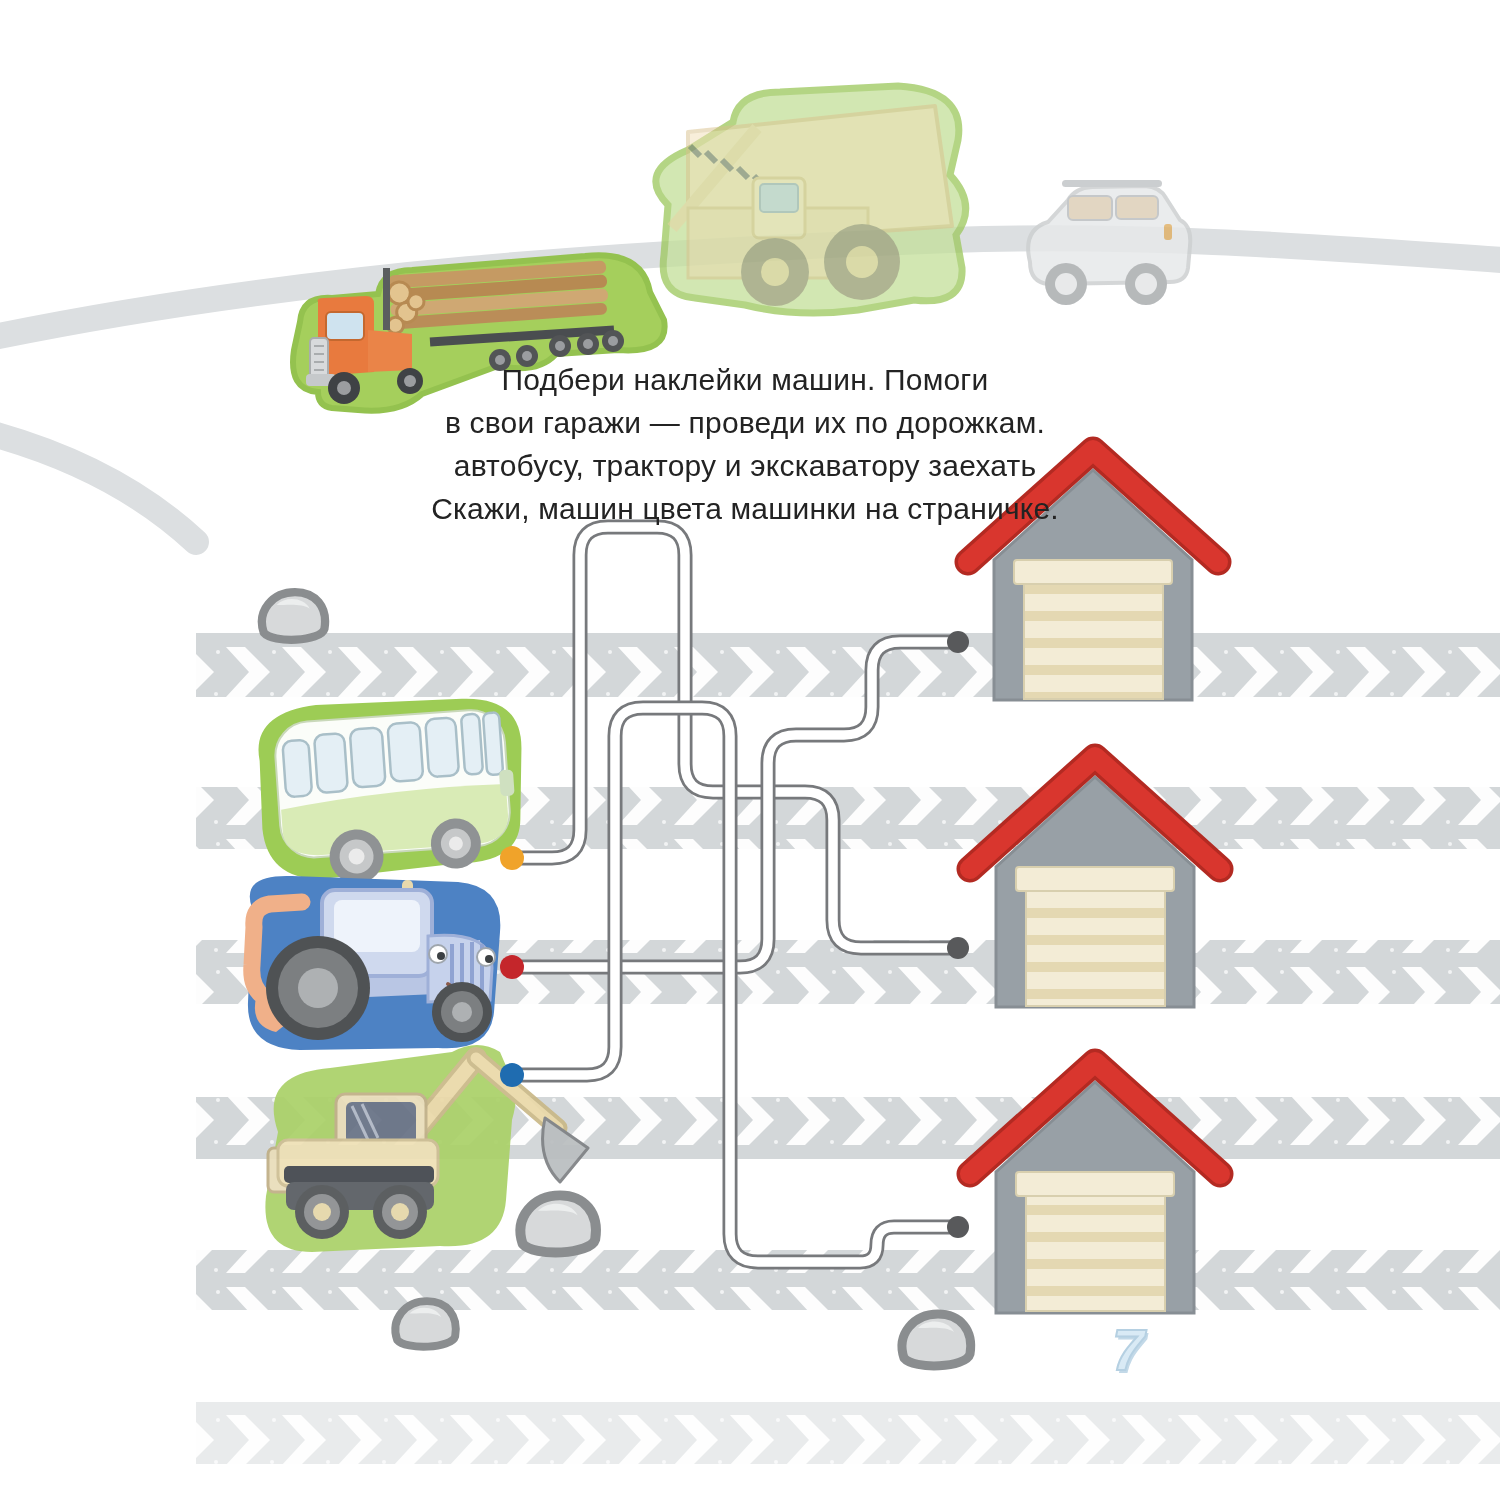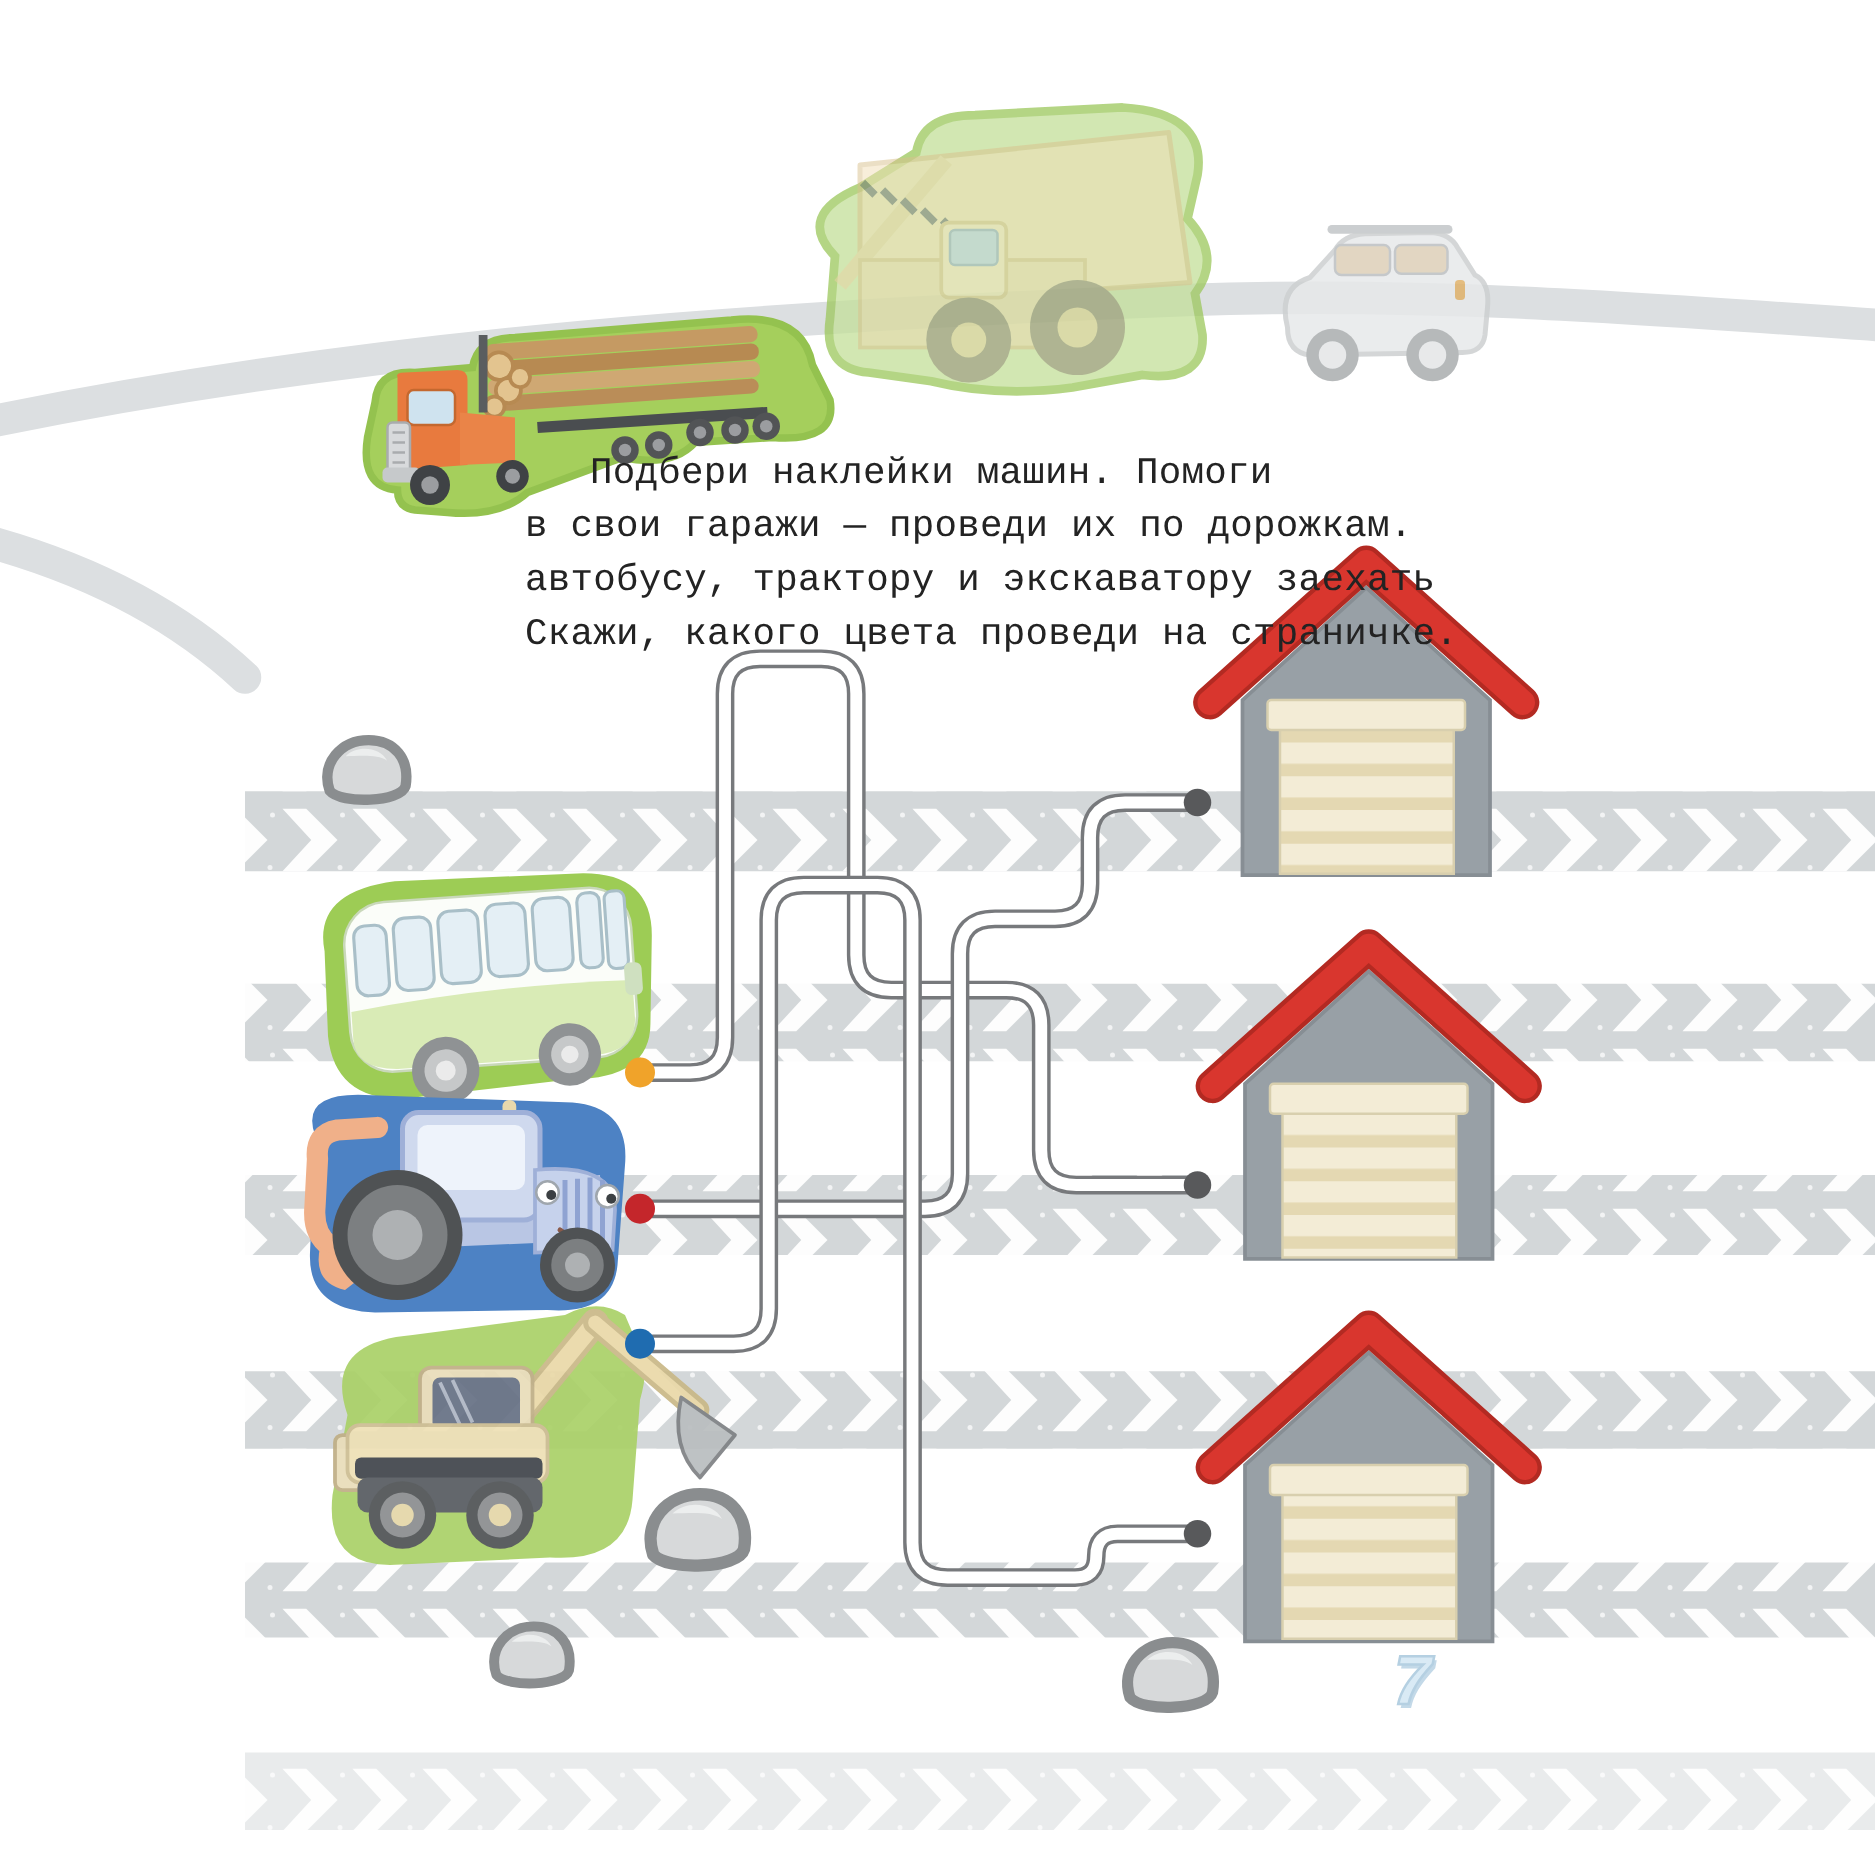--- a/index.html
+++ b/index.html
@@ -1,17 +1,17 @@
 <!DOCTYPE html>
 <html><head>
 <meta charset="utf-8">
 <style>
   html,body{margin:0;padding:0;background:#ffffff;}
   .page{position:relative;width:1500px;height:1500px;background:#ffffff;overflow:hidden;
-        font-family:Liberation Mono, monospace;}
+        font-family:Liberation Sans, sans-serif;}
   .art{position:absolute;left:0;top:0;}
   .instruction{position:absolute;left:420px;top:358px;width:650px;text-align:center;
                color:#232323;font-size:30px;line-height:43px;font-weight:500;letter-spacing:.2px;}
   .instruction div{white-space:nowrap;}
   .pagenum{position:absolute;left:1112px;top:1316px;font-size:58px;font-weight:bold;
            font-style:italic;color:#d9eaf5;-webkit-text-stroke:2px #b5d0e2;
            text-shadow:2px 3px 0 #c3d9e8;}
 </style>
 </head>
 <body>
@@ -232,18 +232,18 @@
     <circle cx="958" cy="642" r="11" fill="#58595b"></circle>
     <circle cx="958" cy="948" r="11" fill="#58595b"></circle>
     <circle cx="958" cy="1227" r="11" fill="#58595b"></circle>
   </g>
 </svg>
 
 <div class="instruction">
   <div>Подбери наклейки машин. Помоги</div>
   <div>в свои гаражи — проведи их по дорожкам.</div>
   <div>автобусу, трактору и экскаватору заехать</div>
-  <div>Скажи, какого цвета проведи на страничке.</div>
+  <div>Скажи, машин цвета машинки на страничке.</div>
 </div>
 
 <div class="pagenum">7</div>
 
 </div>
 
 </body></html>

